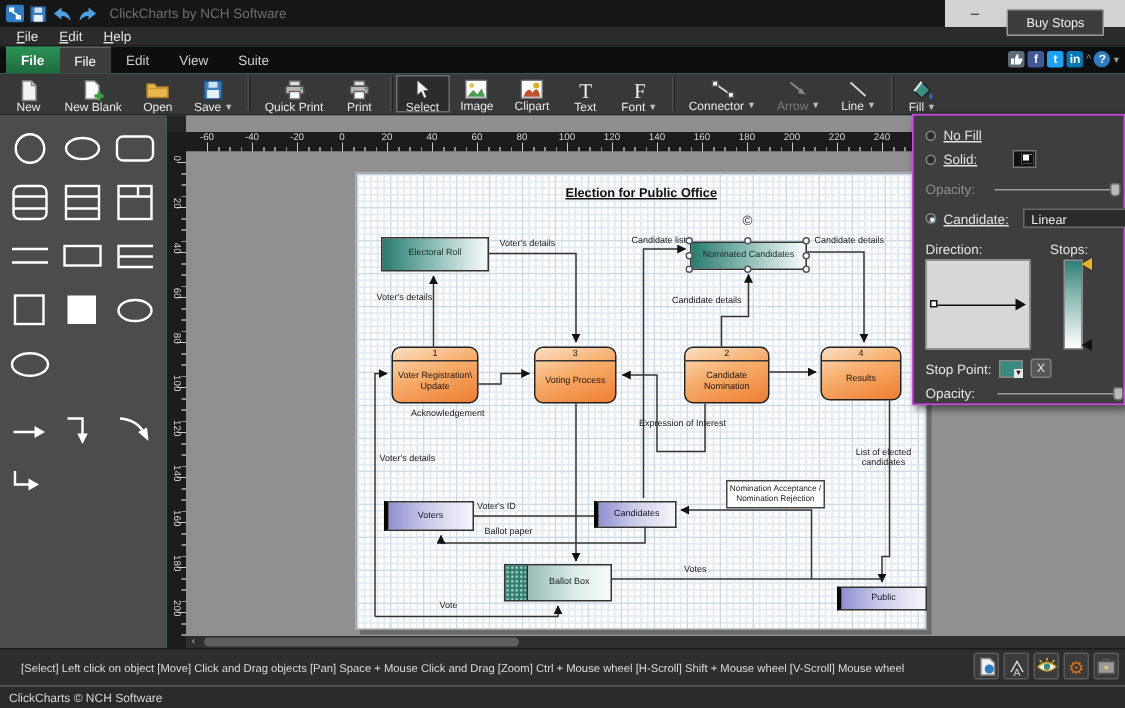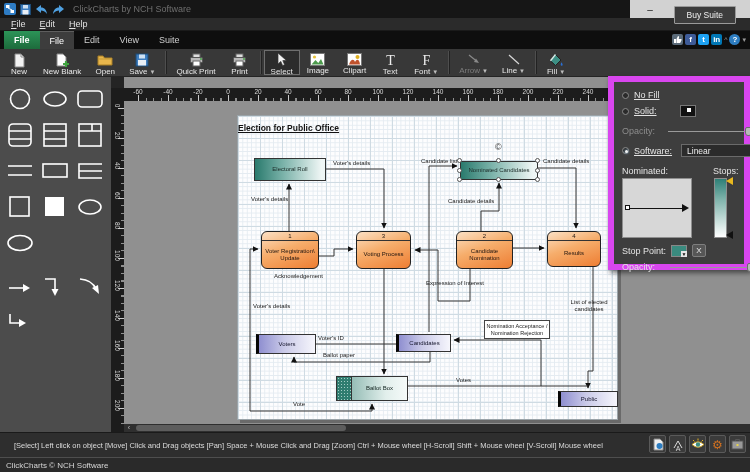--- a/index.html
+++ b/index.html
@@ -79,40 +79,40 @@
   .hscroll .sarrow { color:#c0c0c0; font-size:7px; width:10px; text-align:center; line-height:8px; }
   .hscroll .sthumb { height:6px; width:210px; background:#5d5d5d; border-radius:3px; margin-left:2px; }
 
   
   .page { position:absolute; left:113px; top:14px; width:381px; height:305px; background:#fdfdfe;
     border:1px solid #9aa3a8; box-shadow:3px 3px 0 rgba(60,60,60,.45);
     background-image:
       linear-gradient(#cfdbe3 1px, transparent 1px), linear-gradient(90deg,#cfdbe3 1px, transparent 1px),
       linear-gradient(#e4ebf1 1px, transparent 1px), linear-gradient(90deg,#e4ebf1 1px, transparent 1px);
     background-size:22px 22px, 22px 22px, 4.4px 4.4px, 4.4px 4.4px; }
-  .dg-title { position:absolute; left:0; top:7px; width:100%; text-align:left; font-size:8.5px; font-weight:bold; text-decoration:underline; color:#111; }
+  .dg-title { position:absolute; left:0; top:7px; width:100%; text-align:center; font-size:8.5px; font-weight:bold; text-decoration:underline; color:#111; }
   .dg-svg { position:absolute; left:0; top:0; width:381px; height:305px; }
   .node { position:absolute; display:flex; align-items:center; justify-content:center; font-size:6px; color:#1c2b28; text-align:center; line-height:7px; }
   .node-teal { border:1px solid #333; background:linear-gradient(90deg,#2a7a6d 0%,#7ab2a9 40%,#eff6f5 95%); }
   .node-process { border:1px solid #222; border-radius:6px; background:linear-gradient(160deg,#fbe0c4 0%,#f6ad6b 45%,#ee7e33 100%); flex-direction:column; justify-content:flex-start; color:#201510; }
   .node-process .pnum { width:100%; border-bottom:1px solid #333; font-size:6px; line-height:9px; height:9px; }
   .node-process .plabel { flex:1; display:flex; align-items:center; justify-content:center; padding:1px 2px; }
   .node-store { border:1px solid #333; border-left:3px solid #060606; background:linear-gradient(90deg,#8f8fd0 0%,#cacae8 45%,#f6f6fc 100%); color:#14142a; }
   .node-ballot { border:1px solid #333; background:linear-gradient(90deg,#74a79e 0%,#e2efec 70%,#f5faf9 100%); color:#10211d; }
   .node-ballot .hatch { position:absolute; left:0; top:0; bottom:0; width:15px; border-right:1px solid #333;
       background:#2f7d70; background-image:radial-gradient(#a5cdc6 0.8px, transparent 0.9px); background-size:3px 3px; }
   .node-ballot .blabel { position:relative; margin-left:15px; }
   .flow-label { position:absolute; font-size:6px; color:#222; white-space:nowrap; line-height:7px; }
   .flow-label.wrapped { white-space:normal; text-align:center; }
   .note-box { position:absolute; border:1px solid #444; background:#fff; font-size:5.5px; line-height:6.5px; color:#222; display:flex; align-items:center; justify-content:center; text-align:center; padding:1px; }
   .handle { position:absolute; width:5px; height:5px; border-radius:50%; background:#fff; border:1px solid #555; }
   .rot-handle { position:absolute; font-size:9px; color:#333; }
 
   
-  .fillpanel { position:absolute; left:608px; top:76px; width:142px; height:194px; background:#3e3e3e; border:6px solid #d946ef; box-shadow:2px 3px 5px rgba(0,0,0,.5); color:#e4e4e4; font-size:9px; }
+  .fillpanel { position:absolute; left:608px; top:76px; width:142px; height:194px; background:#3e3e3e; border:1px solid #d946ef; box-shadow:2px 3px 5px rgba(0,0,0,.5); color:#e4e4e4; font-size:9px; }
   .fp-row { position:absolute; left:8px; display:flex; align-items:center; gap:5px; }
   .radio { width:7px; height:7px; border-radius:50%; background:#2a2a2a; border:1px solid #8a8a8a; position:relative; flex:0 0 auto; }
   .radio.sel::after { content:""; position:absolute; left:1.5px; top:1.5px; width:3px; height:3px; border-radius:50%; background:#f2f2f2; box-shadow:0 0 3px #9fd4ff; }
   .fp-link { text-decoration:underline; }
   .fp-muted { color:#8d8d8d; }
   .swatch-black { width:16px; height:12px; background:#111; border:1px solid #777; position:relative; }
   .swatch-black::after { content:""; position:absolute; right:1px; bottom:1px; width:6px; height:6px; background:#fff; border:1px solid #111; box-shadow:inset -1px -1px 0 1px #111; }
   .fp-slider { position:relative; width:84px; height:9px; }
   .fp-slider .track { position:absolute; left:0; right:0; top:4px; height:1px; background:#9a9a9a; }
   .fp-slider .thumb { position:absolute; top:0; width:7px; height:9px; background:#b9b9b9; border:1px solid #6d6d6d; border-radius:2px 2px 3px 3px; }
@@ -336,20 +336,33 @@
           <svg width="13" height="14">
             <text x="6.5" y="12" text-anchor="middle" font-size="14" font-family="Liberation Serif, serif" fill="#ededed">F</text>
           </svg>
         </span>
         <span class="trow">
           <span class="tlabel">Font</span>
           <span class="tdrop">▼</span>
         </span>
       </div>
       <div class="tsep"></div>
+      <div class="tool">
+        <span class="ticon">
+          <svg width="16" height="13">
+            <path d="M3 3 L13 10" stroke="#d8d8d8" stroke-width="1.2"></path>
+            <rect x="1" y="1" width="3.5" height="3.5" fill="#fff" stroke="#555"></rect>
+            <rect x="11.5" y="8.5" width="3.5" height="3.5" fill="#fff" stroke="#555"></rect>
+          </svg>
+        </span>
+        <span class="trow">
+          <span class="tlabel">Connector</span>
+          <span class="tdrop">▼</span>
+        </span>
+      </div>
       <div class="tool disabled">
         <span class="ticon">
           <svg width="16" height="13">
             <path d="M3 2 L11 8.5" stroke="#8a8a8a" stroke-width="1.2"></path>
             <path d="M10 5.5 L13 10 L8 9 Z" fill="#8a8a8a"></path>
           </svg>
         </span>
         <span class="trow">
           <span class="tlabel">Arrow</span>
           <span class="tdrop">▼</span>
@@ -374,21 +387,21 @@
             <path d="M7.5 1.5 L2.5 7.8" stroke="#d7ece9" stroke-width="1.4"></path>
             <path d="M13.6 9.2 c1.4 2 1.4 3.4 0.2 3.6 c-1.2 0.2-1.6-1.6-0.2-3.6 Z" fill="#2a6fd4"></path>
           </svg>
         </span>
         <span class="trow">
           <span class="tlabel">Fill</span>
           <span class="tdrop">▼</span>
         </span>
       </div>
     </div>
-  <div class="buy-online">Buy Suite</div>
+  <div class="buy-online">Buy Stops</div>
 
   <div class="sidebar" id="sidebar">
       <div class="shape-grid">
         <div class="shape-cell">
           <svg width="26" height="26">
             <circle cx="13" cy="13" r="9.5" fill="none" stroke="#fff" stroke-width="1.6"></circle>
           </svg>
         </div>
         <div class="shape-cell">
           <svg width="28" height="22">
@@ -619,28 +632,28 @@
     </div>
     <div class="fp-row" style="top:44px;">
       <span class="fp-muted">Opacity:</span>
       <span class="fp-slider" style="margin-left:8px;">
           <span class="track"></span>
           <span class="thumb" style="right:0;"></span>
         </span>
     </div>
     <div class="fp-row" style="top:62px;">
       <span class="radio sel"></span>
-      <span class="fp-link">Software:</span>
+      <span class="fp-link">Candidate:</span>
       <span class="fp-select" style="margin-left:4px;">
         <span>Linear</span>
 
       </span>
     </div>
     <div class="fp-row" style="top:84px;">
-      <span>Nominated:</span>
+      <span>Direction:</span>
       <span style="margin-left:40px;">Stops:</span>
     </div>
     <div class="dir-box">
       <span class="dline"></span>
       <span class="dsq"></span>
       <span class="dhead"></span>
     </div>
     <div class="stops-bar">
       <span class="stop-marker top"></span>
       <span class="stop-marker bottom"></span>

